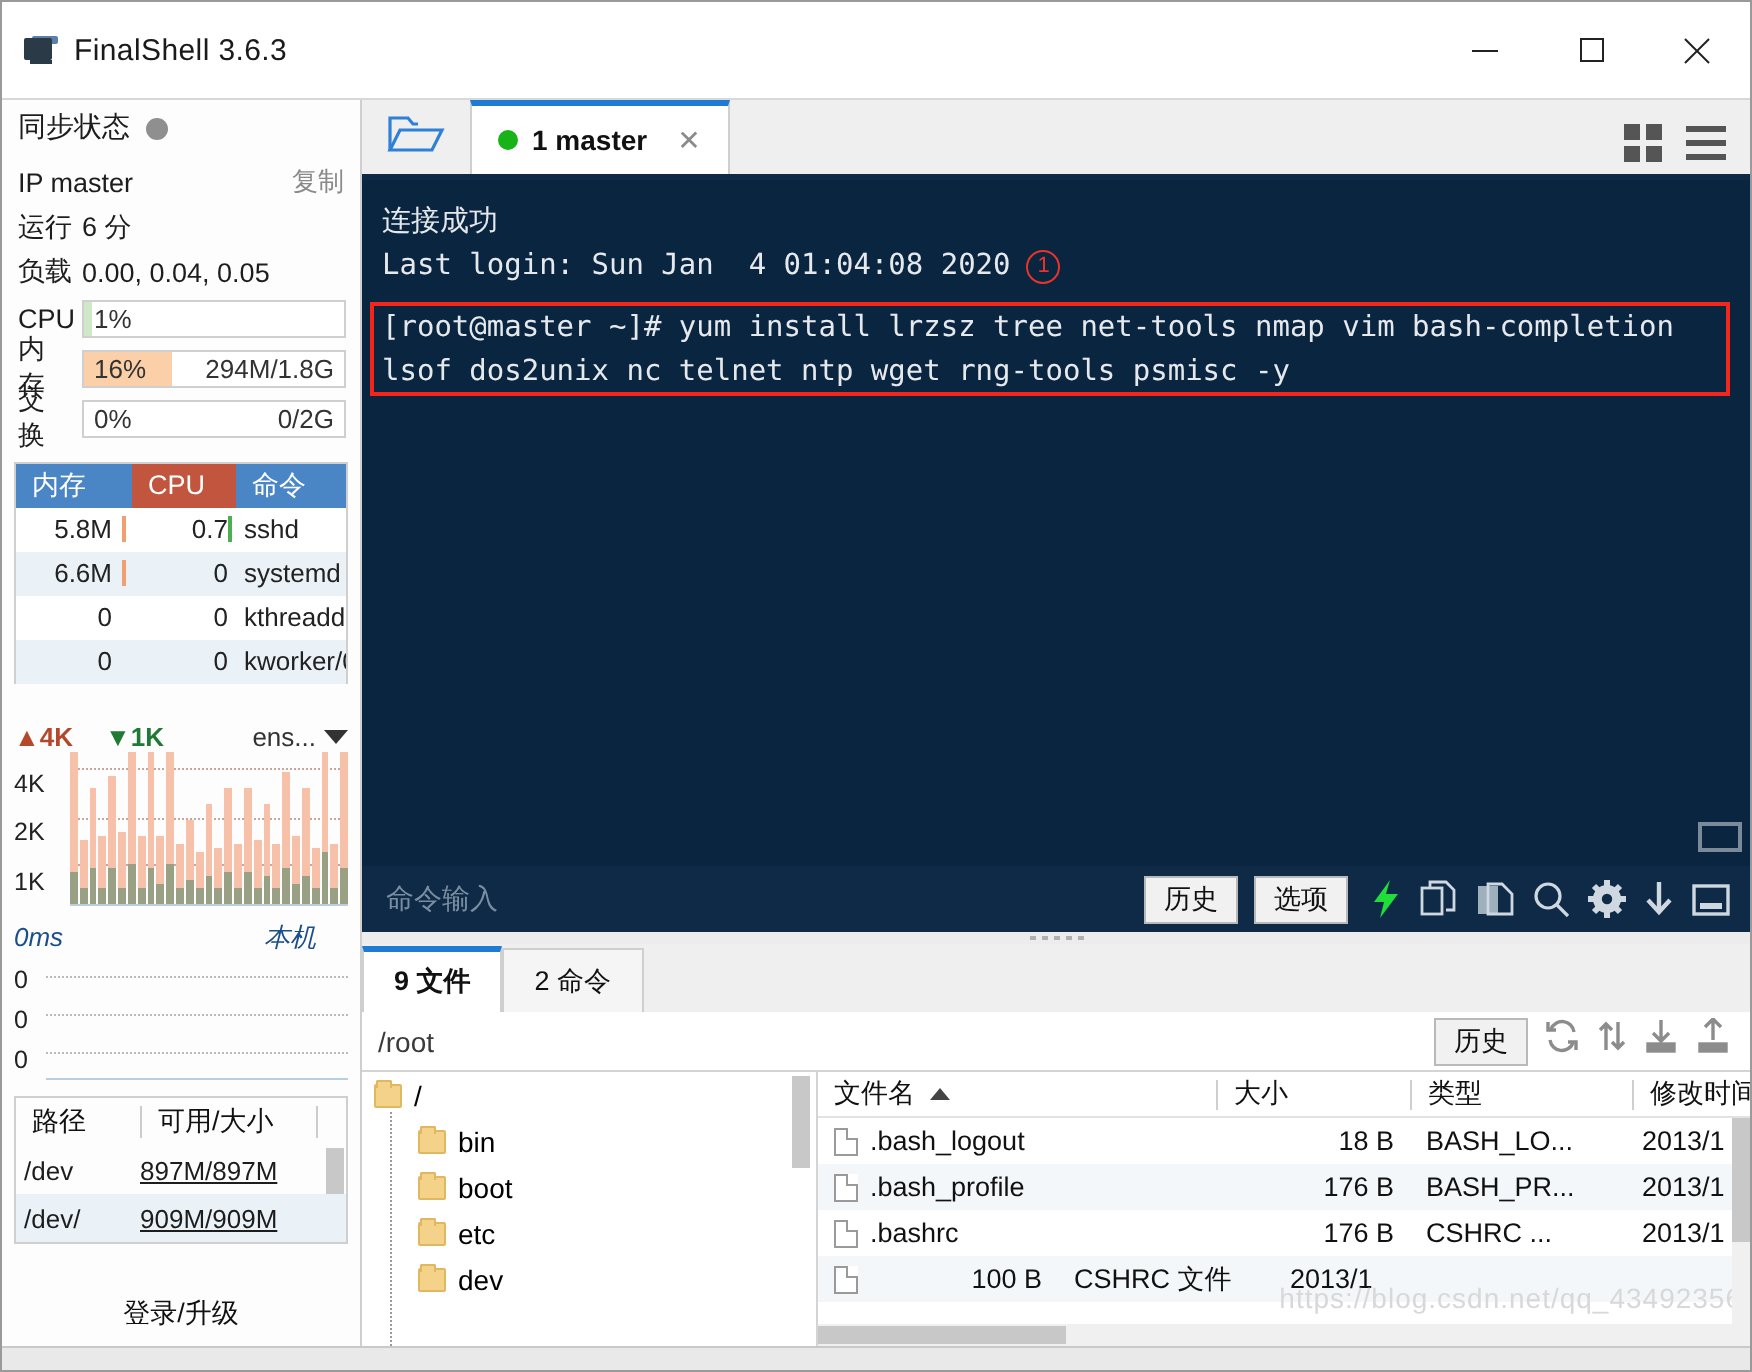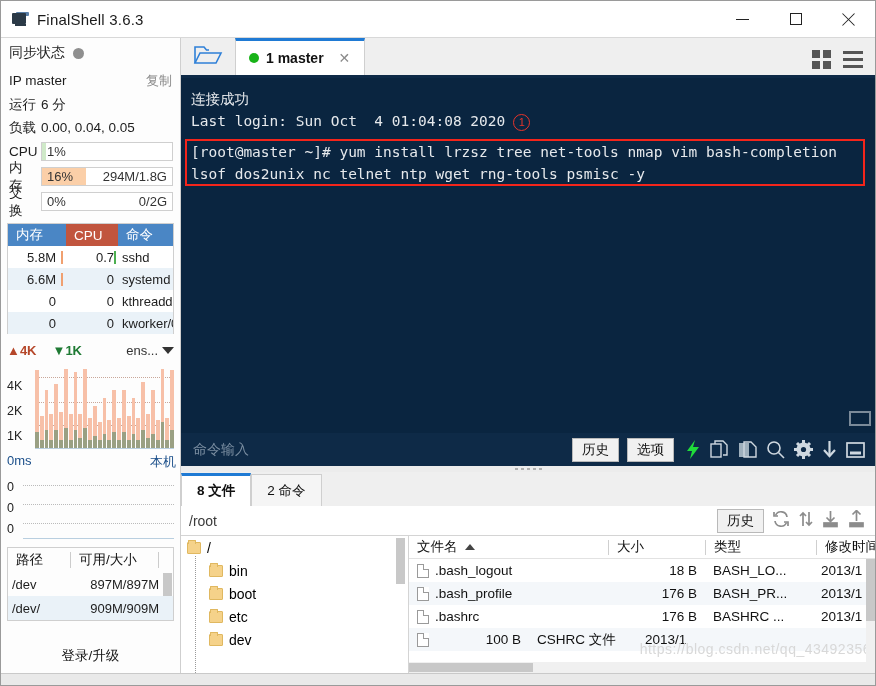--- a/index.html
+++ b/index.html
@@ -12,21 +12,21 @@
   .app {
     position: relative;
     width: 876px; height: 686px;
     border: 1px solid #9a9a9a;
     background: #ffffff;
     display: flex; flex-direction: column;
   }
 
   
   .titlebar {
-    height: 37px; min-height: 35px;
+    height: 49px; min-height: 35px;
     display: flex; align-items: center;
     background: #ffffff;
     border-bottom: 1px solid #d8d8d8;
   }
   .title-left { display: flex; align-items: center; padding-left: 11px; gap: 8px; flex: 1; }
   .app-icon { width: 17px; height: 15px; position: relative; }
   .app-icon .scr { position:absolute; left:0; top:1px; width:14px; height:11px; background:#2b3a47; border-radius:1px;}
   .app-icon .scr2 { position:absolute; left:4px; top:0px; width:13px; height:4px; background:#5a7fa8; border-radius:1px;}
   .app-icon .base { position:absolute; left:3px; top:12px; width:11px; height:2px; background:#2b3a47;}
   .app-title { font-size: 15px; color: #1a1a1a; letter-spacing: .2px; }
@@ -87,50 +87,50 @@
   .proc-row.alt { background: #eaf2f8; }
   .proc-row .m { width: 52px; text-align:right; padding-right:4px; }
   .proc-row .bar { width: 6px; }
   .proc-row .bar i { display:block; width:2px; height:13px; background:#f0a070; margin-left:1px; }
   .proc-row .c { width: 48px; text-align:right; }
   .proc-row .cmark { width:4px; }
   .proc-row .cmark i { display:block; width:2px; height:13px; background:#4caf50; }
   .proc-row .n { flex:1; padding-left:4px; white-space:nowrap; overflow:hidden; }
 
   
-  .net-head { display:flex; align-items:flex-start; height:26px; margin: 9px 6px 0 6px; font-size: 13px; }
+  .net-head { display:flex; align-items:flex-end; height:26px; margin: 9px 6px 0 6px; font-size: 13px; }
   .net-up { color:#b5472a; font-weight:bold; }
   .net-down { color:#1f7a34; font-weight:bold; margin-left:16px; }
   .net-if { margin-left:auto; color:#333; display:flex; align-items:center; gap:4px; }
   .caret { width:0;height:0;border-left:6px solid transparent;border-right:6px solid transparent;border-top:7px solid #333; }
   .net-chart { display:flex; margin: 0 6px; height: 80px; }
   .net-yaxis { width: 28px; display:flex; flex-direction:column; justify-content:space-around; font-size:12.5px; color:#222; padding-top:4px;}
   .net-plot { flex:1; position:relative; border-bottom:1px solid #b9cfe0; overflow:hidden; }
   .net-plot .grid { position:absolute; left:0; right:0; border-top:1px dotted #c9a79a; }
   .bars { position:absolute; left:0; right:0; bottom:0; top:0; display:flex; align-items:flex-end; gap:1px; }
   .bar2 { flex:1; position:relative; display:flex; flex-direction:column; justify-content:flex-end; }
   .bar2 .up { background:#f7c0a8; width:100%; }
   .bar2 .dn { background:#9aa083; width:100%; }
 
-  .lat-head { display:flex; height:24px; align-items:flex-start; margin: 4px 4px 0 6px; font-size:13px; color:#1b4f8a; }
+  .lat-head { display:flex; height:24px; align-items:center; margin: 4px 22px 0 6px; font-size:13px; color:#1b4f8a;font-style:italic; }
   .lat-head .r { margin-left:auto; }
   .lat-chart { display:flex; margin: 0 6px; height:62px; }
   .lat-y { width:16px; display:flex; flex-direction:column; justify-content:space-around; font-size:12.5px; color:#222; }
   .lat-plot { flex:1; position:relative; border-bottom:1px solid #b9cfe0; }
   .lat-plot .g { position:absolute; left:0; right:0; border-top:1px dotted #bbb; }
 
   .disk-wrap { margin: 8px 6px 0 6px; border:1px solid #cfcfcf; }
   .disk-head { display:flex; height:24px; align-items:center; font-size:13.5px; color:#111; }
   .disk-head .d0 { width:62px; padding-left:8px; }
   .disk-head .sep { width:1px; height:16px; background:#ccc; }
   .disk-head .d1 { flex:1; padding-left:8px; }
   .disk-row { display:flex; height:24px; align-items:center; font-size:13px; position:relative; }
   .disk-row.alt { background:#eaf2f8; }
   .disk-row .p { width:62px; padding-left:4px; }
-  .disk-row .s { flex:1; text-align:right; padding-right:14px; }
+  .disk-row .s { flex:1; text-align:left; padding-right:14px;text-decoration:underline; }
   .disk-scroll { position:absolute; right:1px; top:1px; width:9px; height:32px; background:#c8c8c8; }
 
   .login-bar { height: 34px; display:flex; align-items:center; justify-content:center; font-size:13.5px; color:#111;margin-top:18px; }
 
   
   .right { flex:1; display:flex; flex-direction:column; min-width:0; }
 
   .tabbar {
     height: 40px; min-height:40px; background:#efefef;
     display:flex; align-items:flex-end; border-bottom: 3px solid #0e2a47;
@@ -547,21 +547,21 @@
           <span class="icon-lines">
               <i></i>
               <i></i>
               <i></i>
             </span>
         </div>
       </div>
 
       <div class="terminal">
         <div class="term-line cn">连接成功</div>
-        <div class="term-line"><span>Last login: Sun Oct  4 01:04:08 2020</span><span class="annot-circle">1</span></div>
+        <div class="term-line"><span>Last login: Sun Jan  4 01:04:08 2020</span><span class="annot-circle">1</span></div>
         <div class="term-cmd">
           <div class="term-line">[root@master ~]# yum install lrzsz tree net-tools nmap vim bash-completion</div>
           <div class="term-line">lsof dos2unix nc telnet ntp wget rng-tools psmisc -y</div>
         </div>
         <div class="redbox"></div>
         <div class="term-scrollthumb"></div>
       </div>
 
       <div class="cmdbar">
         <span class="cmd-ph">命令输入</span>
@@ -618,21 +618,21 @@
       <div class="dragdots">
         <i></i>
           <i></i>
           <i></i>
           <i></i>
           <i></i>
       </div>
 
       <div class="lower">
         <div class="lower-tabs">
-          <div class="ltab active">8 文件</div>
+          <div class="ltab active">9 文件</div>
           <div class="ltab">2 命令</div>
           <div class="fillrest"></div>
         </div>
 
         <div class="pathbar">
           <span class="path-text">/root</span>
           <span class="pill">历史</span>
           <span class="path-icons">
             <span>
               <svg width="18" height="18" viewBox="0 0 18 18" fill="none" stroke="#8c8c8c" stroke-width="1.7">
@@ -713,21 +713,21 @@
               <i class="filei"></i>
               <span class="c-name">.bash_profile</span>
               <span class="c-size">176 B</span>
               <span class="c-type">BASH_PR...</span>
               <span class="c-time">2013/1</span>
             </div>
             <div class="fl-row">
               <i class="filei"></i>
               <span class="c-name">.bashrc</span>
               <span class="c-size">176 B</span>
-              <span class="c-type">BASHRC ...</span>
+              <span class="c-type">CSHRC ...</span>
               <span class="c-time">2013/1</span>
             </div>
             <div class="fl-row alt">
               <i class="filei"></i>
               <span class="c-size">100 B</span>
               <span class="c-type">CSHRC 文件</span>
               <span class="c-time">2013/1</span>
             </div>
 
             <span class="wm">https://blog.csdn.net/qq_43492356</span>

